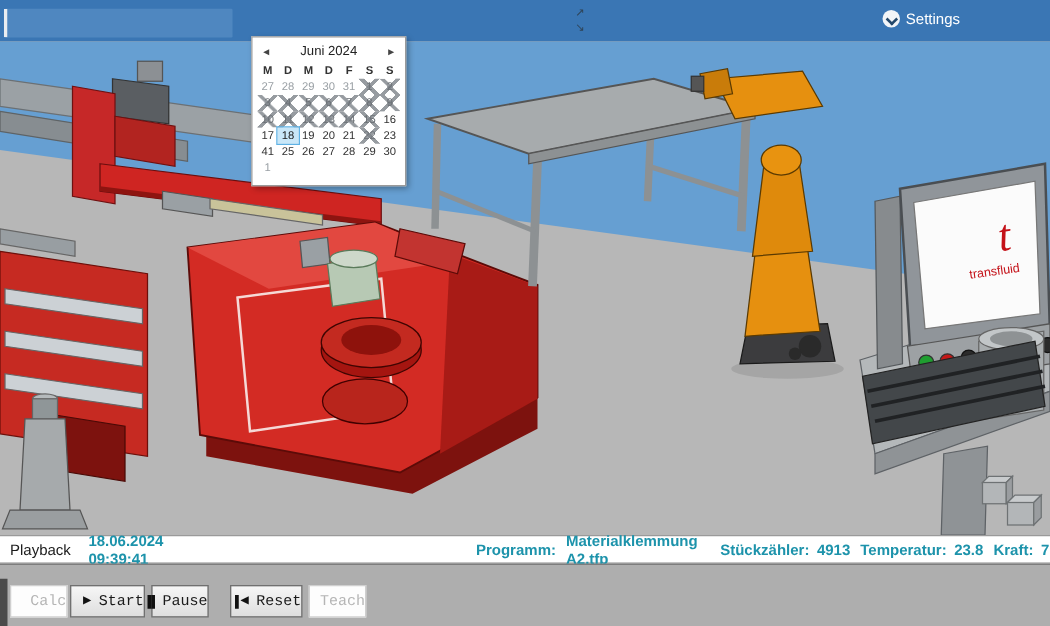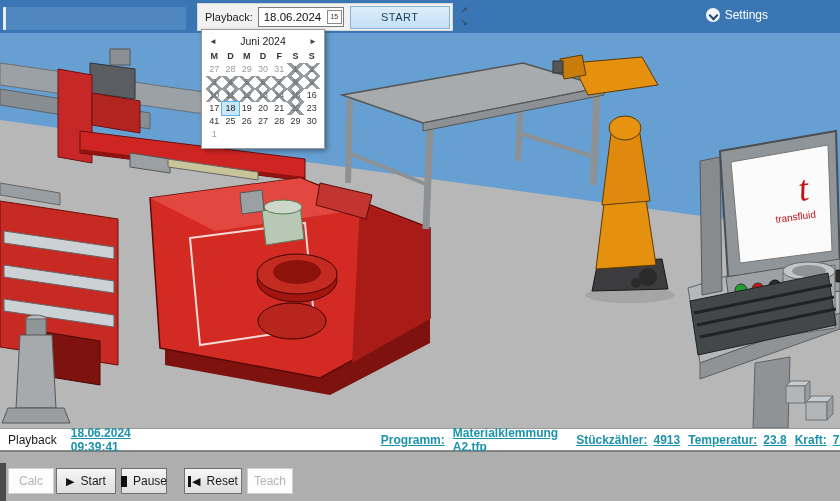--- a/index.html
+++ b/index.html
@@ -33,29 +33,29 @@
     background-image:linear-gradient(45deg,transparent 43%,rgba(125,131,137,.8) 43%,rgba(125,131,137,.8) 57%,transparent 57%),
                      linear-gradient(135deg,transparent 43%,rgba(125,131,137,.8) 43%,rgba(125,131,137,.8) 57%,transparent 57%); }
   .cal-cell.sel { background:#c9e7f8; outline:1px solid #5fb2e5; color:#1a1a1a; }
 
   
   .scene { position:absolute; left:0; top:33px; width:840px; height:395px; }
 
   
   .statusbar { position:absolute; left:0; top:428px; width:840px; height:23px; background:#ffffff; border-top:1px solid #9a9a9a; border-bottom:1px solid #8a8a8a; display:flex; align-items:center; font-size:12px; }
   .st-black { color:#1a1a1a; margin-left:8px; }
-  .st-teal { color:#1d93ab; font-weight:600;text-decoration:underline; }
+  .st-teal { color:#1d93ab; font-weight:600; }
   .st-dt { margin-left:14px; }
   .st-prog-l { margin-left:250px; }
   .st-gap8 { margin-left:8px; } .st-gap18 { margin-left:18px; } .st-gap6 { margin-left:6px; }
 
   
   .toolbar { position:absolute; left:0; top:451px; width:840px; height:50px; background:#aeaeae; border-top:1px solid #7d7d7d; }
   .toolbar-edge { position:absolute; left:0; top:11px; width:6px; height:39px; background:#4a4a4a; }
-  .tb-btn { position:absolute; top:16px; height:26px; background:linear-gradient(#f6f6f6,#dedede); border:1px solid #707070; font-size:12px; color:#1a1a1a; font-family:Liberation Sans, sans-serif; display:flex; align-items:center; justify-content:center; gap:6px; }
+  .tb-btn { position:absolute; top:16px; height:26px; background:linear-gradient(#f6f6f6,#dedede); border:1px solid #707070; font-size:12px; color:#1a1a1a; font-family:Liberation Mono, monospace; display:flex; align-items:center; justify-content:flex-end; gap:6px; }
   .tb-btn.dis { background:#fdfdfd; border:1px solid #cfcfcf; color:#b5b5b5; }
   .ic-play { color:#111; font-size:11px; line-height:11px; }
   .ic-pause { width:8px; height:11px; border-left:3px solid #111; border-right:3px solid #111; }
   .ic-reset { display:flex; align-items:center; }
   .ic-reset .bar { width:3px; height:11px; background:#111; margin-right:1px; }
   .ic-reset .tri { color:#111; font-size:11px; line-height:11px; }
 </style>
 </head>
 <body>
 
@@ -174,28 +174,20 @@
     <polygon points="805,370 810,365 810,348 805,353" fill="#9a9da0" stroke="#6e7274"></polygon>
     <polygon points="806,369 812,363 833,363 827,369" fill="#c8cbcd" stroke="#6e7274"></polygon>
     <rect x="806" y="369" width="21" height="18" fill="#b3b6b8" stroke="#6e7274"></rect>
     <polygon points="827,387 833,381 833,363 827,369" fill="#9a9da0" stroke="#6e7274"></polygon>
   </g>
 </svg>
 
 <div class="topbar">
   <div class="topbar-strip"></div>
 
-  <div class="playback-panel">
-    <span class="playback-label">Playback:</span>
-    <span class="date-wrap">
-      <input class="date-input" type="text" value="18.06.2024" style="">
-      <span class="date-icon">15</span>
-    </span>
-    <button class="start-btn">START</button>
-  </div>
 
   <div class="mini-icons">
     <div>↗</div>
     <div>↘</div>
   </div>
 
   <div class="settings">
     <span class="settings-circle"></span>
     <span>Settings</span>
   </div>

